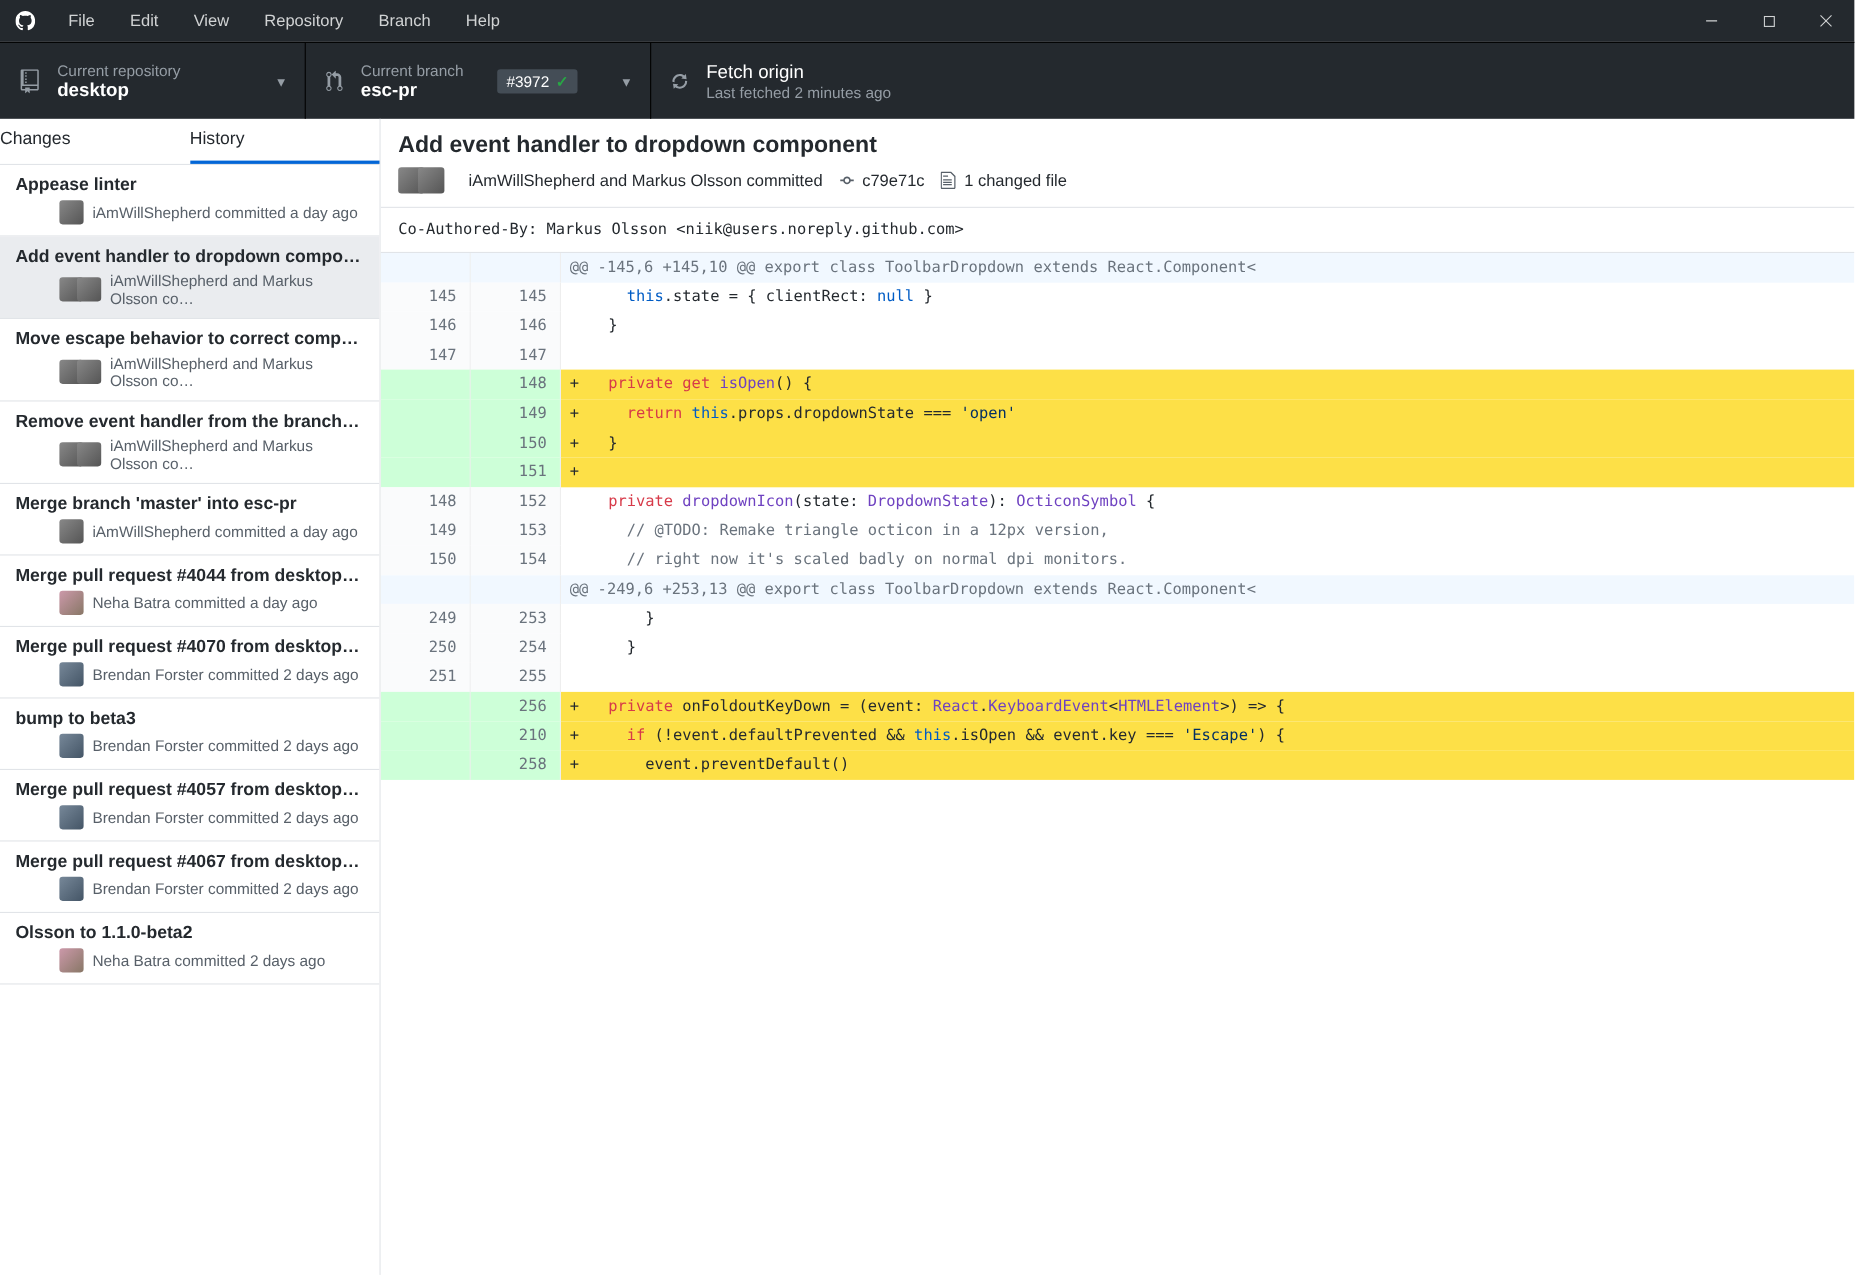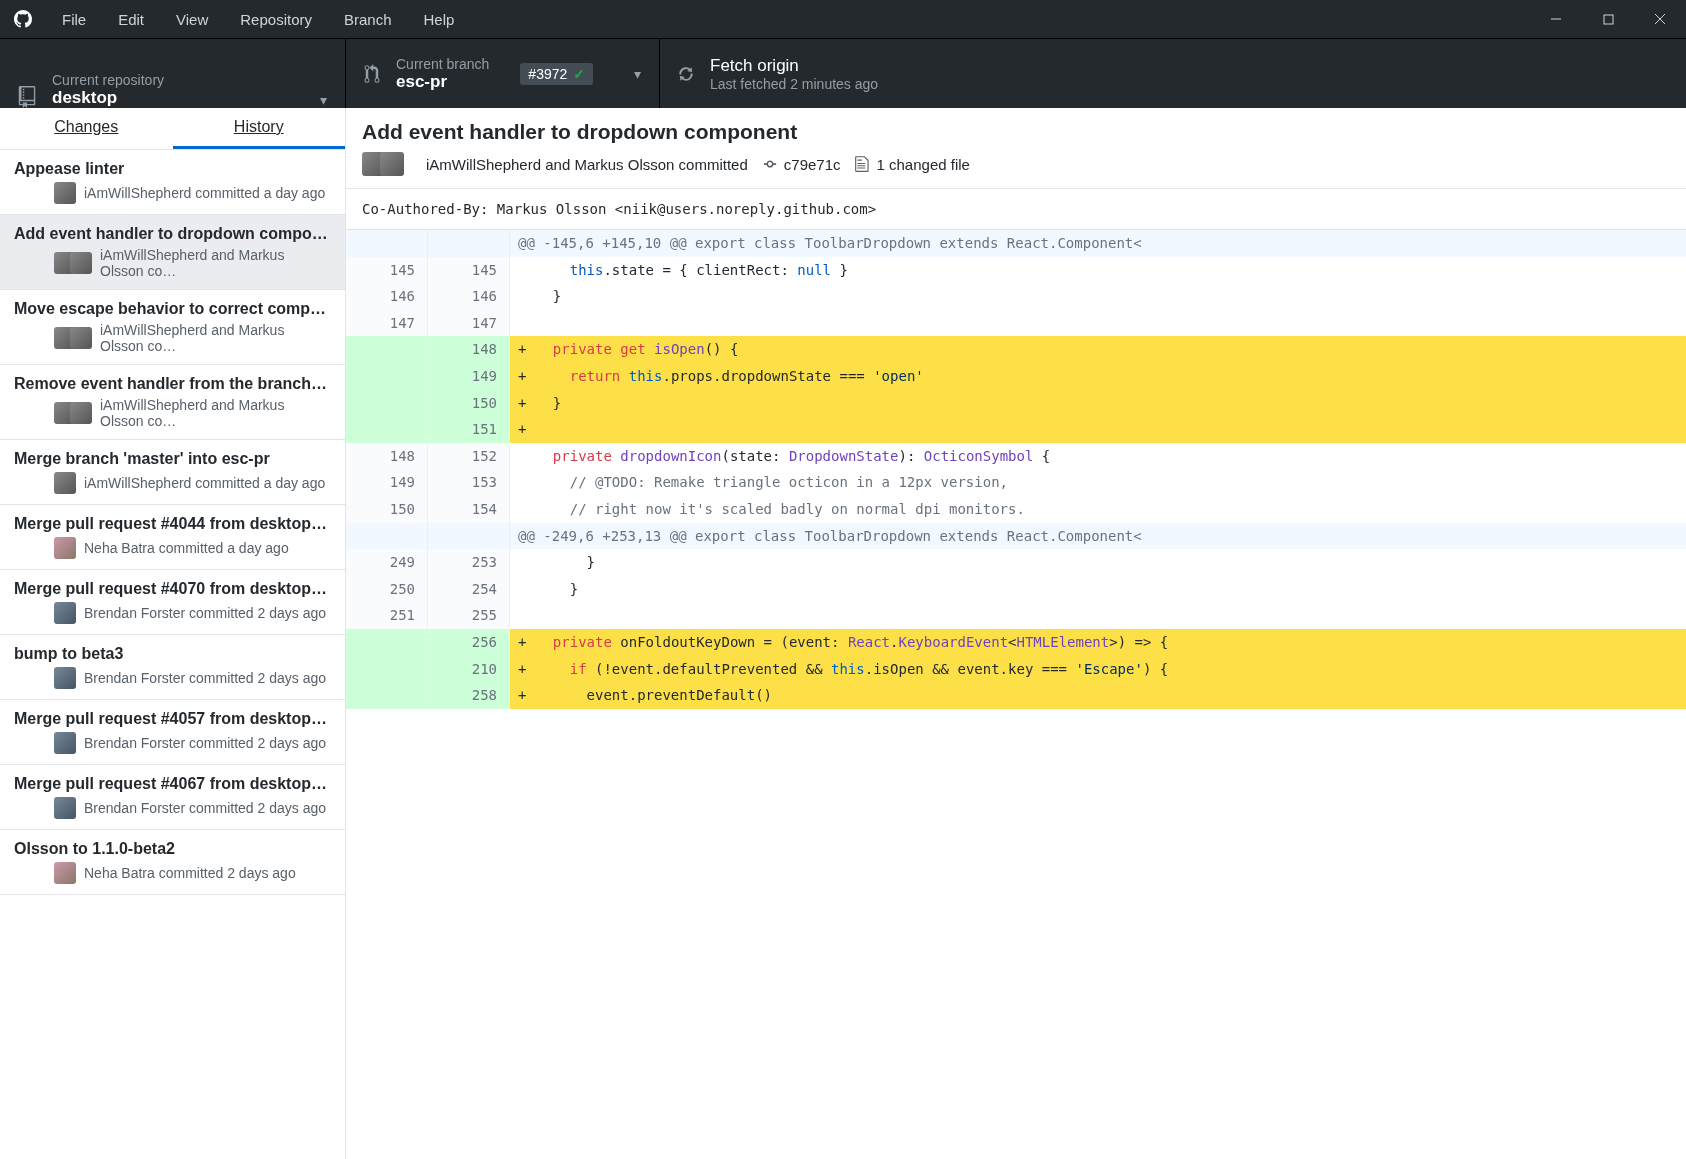--- a/index.html
+++ b/index.html
@@ -5,34 +5,34 @@
 * { margin: 0; padding: 0; box-sizing: border-box; }
 body { font-family: -apple-system, BlinkMacSystemFont, "Segoe UI", Helvetica, Arial, sans-serif; font-size: 14px; color: #24292e; background: #fff; overflow: hidden; }
 .titlebar { background: #24292e; height: 38px; display: flex; align-items: center; color: #d1d3d4; }
 .titlebar .logo { width: 46px; display: flex; justify-content: center; align-items: center; }
 .titlebar .menu { display: flex; gap: 0; }
 .titlebar .menu-item { padding: 0 16px; cursor: pointer; font-size: 15px; }
 .titlebar .window-controls { margin-left: auto; display: flex; }
 .titlebar .win-btn { width: 52px; height: 38px; display: flex; align-items: center; justify-content: center; cursor: pointer; color: #d1d3d4; }
 .toolbar { background: #24292e; height: 70px; display: flex; border-top: 1px solid #000; }
 .toolbar-section { display: flex; align-items: center; padding: 0 18px; border-right: 1px solid #000; cursor: pointer; position: relative; }
-.toolbar-section.repo { width: 346px; align-items: flex-end; }
+.toolbar-section.repo { width: 278px; }
 .toolbar-section.branch { width: 314px; }
 .toolbar-section.fetch { width: 316px; border-right: none; }
 .toolbar-icon { color: #959da5; margin-right: 16px; }
 .toolbar-text .label { color: #959da5; font-size: 14px; }
 .toolbar-text .value { color: #fff; font-size: 17px; font-weight: 600; }
 .toolbar-text .sub { color: #959da5; font-size: 14px; }
 .badge-pr { background: #444d56; color: #fff; padding: 3px 8px; border-radius: 3px; display: flex; align-items: center; gap: 6px; font-size: 14px; margin-left: auto; margin-right: 10px; }
 .badge-pr .check { color: #28a745; font-weight: bold; }
 .chevron { color: #959da5; margin-left: auto; }
 .main { display: flex; height: calc(100vh - 108px); }
 .sidebar { width: 346px; border-right: 1px solid #e1e4e8; display: flex; flex-direction: column; }
 .tabs { display: flex; border-bottom: 1px solid #e1e4e8; }
-.tab { flex: 1; text-align: center; padding: 10px 0; cursor: pointer; font-size: 16px; text-decoration: underline; }
+.tab { flex: 1; padding: 10px 0; cursor: pointer; font-size: 16px; }
 .tab.active { border-bottom: 3px solid #0366d6; font-weight: 400; }
 .commit-list { overflow-y: auto; flex: 1; }
 .commit-item { padding: 10px 14px; border-bottom: 1px solid #e1e4e8; cursor: pointer; }
 .commit-item.selected { background: #eaecef; }
 .commit-title { font-size: 16px; font-weight: 600; white-space: nowrap; overflow: hidden; text-overflow: ellipsis; }
 .commit-meta { display: flex; align-items: center; margin-top: 4px; color: #586069; font-size: 14px; padding-left: 40px; }
 .avatar { width: 22px; height: 22px; border-radius: 3px; background: #666; margin-right: 8px; display: inline-block; }
 .avatar.a1 { background: linear-gradient(135deg,#888,#555); }
 .avatar.a2 { background: linear-gradient(135deg,#c9a,#876); }
 .avatar.a3 { background: linear-gradient(135deg,#789,#456); }

